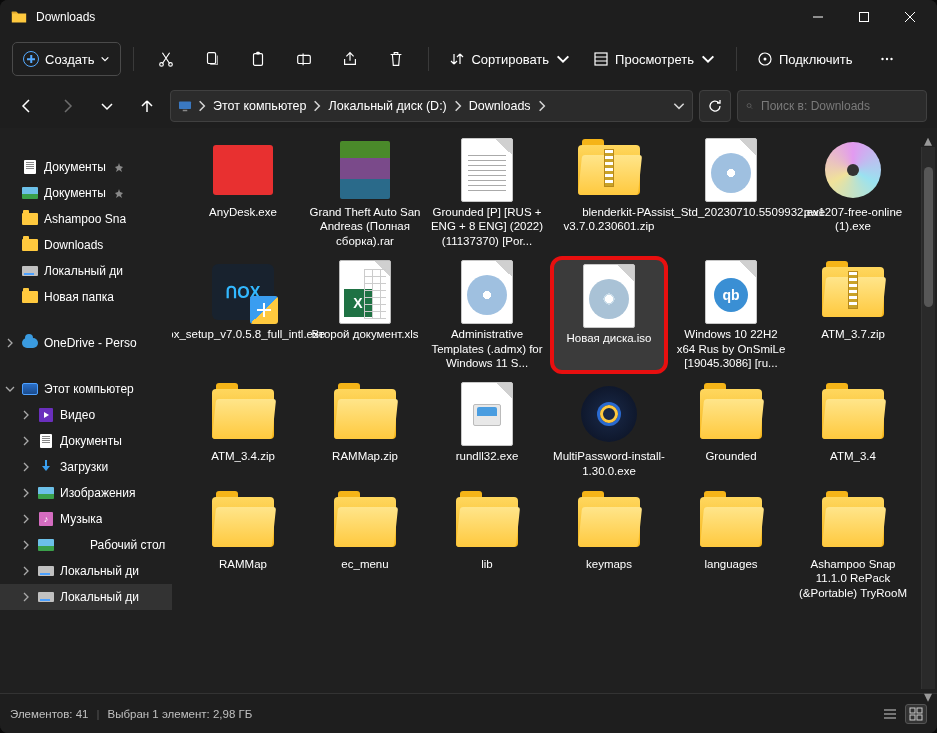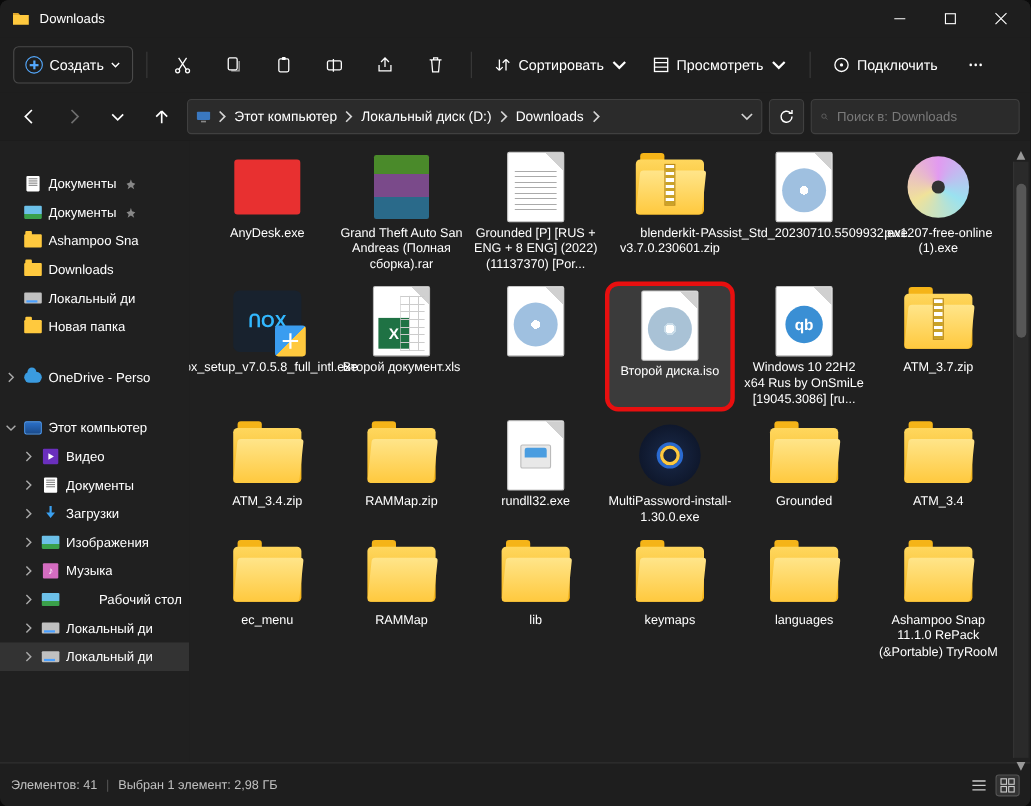--- a/index.html
+++ b/index.html
@@ -516,29 +516,30 @@
             </div>
             <div class="label">Второй документ.xls</div>
           </div>
           <div class="cell">
             <div class="thumb">
               <div class="sheet" style="background:#fff">
                 <div class="corner"></div>
                 <div class="disc" style="background:radial-gradient(circle,#fff 0 14%,#9fc0e0 14% 100%)"></div>
               </div>
             </div>
+            <div class="label">Administrative Templates (.admx) for Windows 11 S...</div>
           </div>
           <div class="cell selected highlight">
             <div class="thumb">
               <div class="sheet">
                 <div class="corner"></div>
                 <div class="disc"></div>
               </div>
             </div>
-            <div class="label">Второй диска.iso</div>
+            <div class="label">Новая диска.iso</div>
           </div>
           <div class="cell">
             <div class="thumb">
               <div class="sheet">
                 <div class="corner"></div>
                 <div style="position:absolute;left:50%;top:55%;transform:translate(-50%,-50%);width:34px;height:34px;border-radius:50%;background:#3a8fd4;color:#fff;display:flex;align-items:center;justify-content:center;font-weight:700;font-size:14px">qb</div>
               </div>
             </div>
             <div class="label">Windows 10 22H2 x64 Rus by OnSmiLe [19045.3086] [ru...</div>
           </div>
@@ -612,31 +613,31 @@
             <div class="label">ATM_3.4</div>
           </div>
           <div class="cell">
             <div class="thumb">
               <div class="folder-shape">
                 <div class="tab"></div>
                 <div class="back"></div>
                 <div class="front"></div>
               </div>
             </div>
+            <div class="label">RAMMap</div>
+          </div>
+          <div class="cell">
+            <div class="thumb">
+              <div class="folder-shape">
+                <div class="tab"></div>
+                <div class="back"></div>
+                <div class="front"></div>
+              </div>
+            </div>
             <div class="label">ec_menu</div>
-          </div>
-          <div class="cell">
-            <div class="thumb">
-              <div class="folder-shape">
-                <div class="tab"></div>
-                <div class="back"></div>
-                <div class="front"></div>
-              </div>
-            </div>
-            <div class="label">RAMMap</div>
           </div>
           <div class="cell">
             <div class="thumb">
               <div class="folder-shape">
                 <div class="tab"></div>
                 <div class="back"></div>
                 <div class="front"></div>
               </div>
             </div>
             <div class="label">lib</div>

